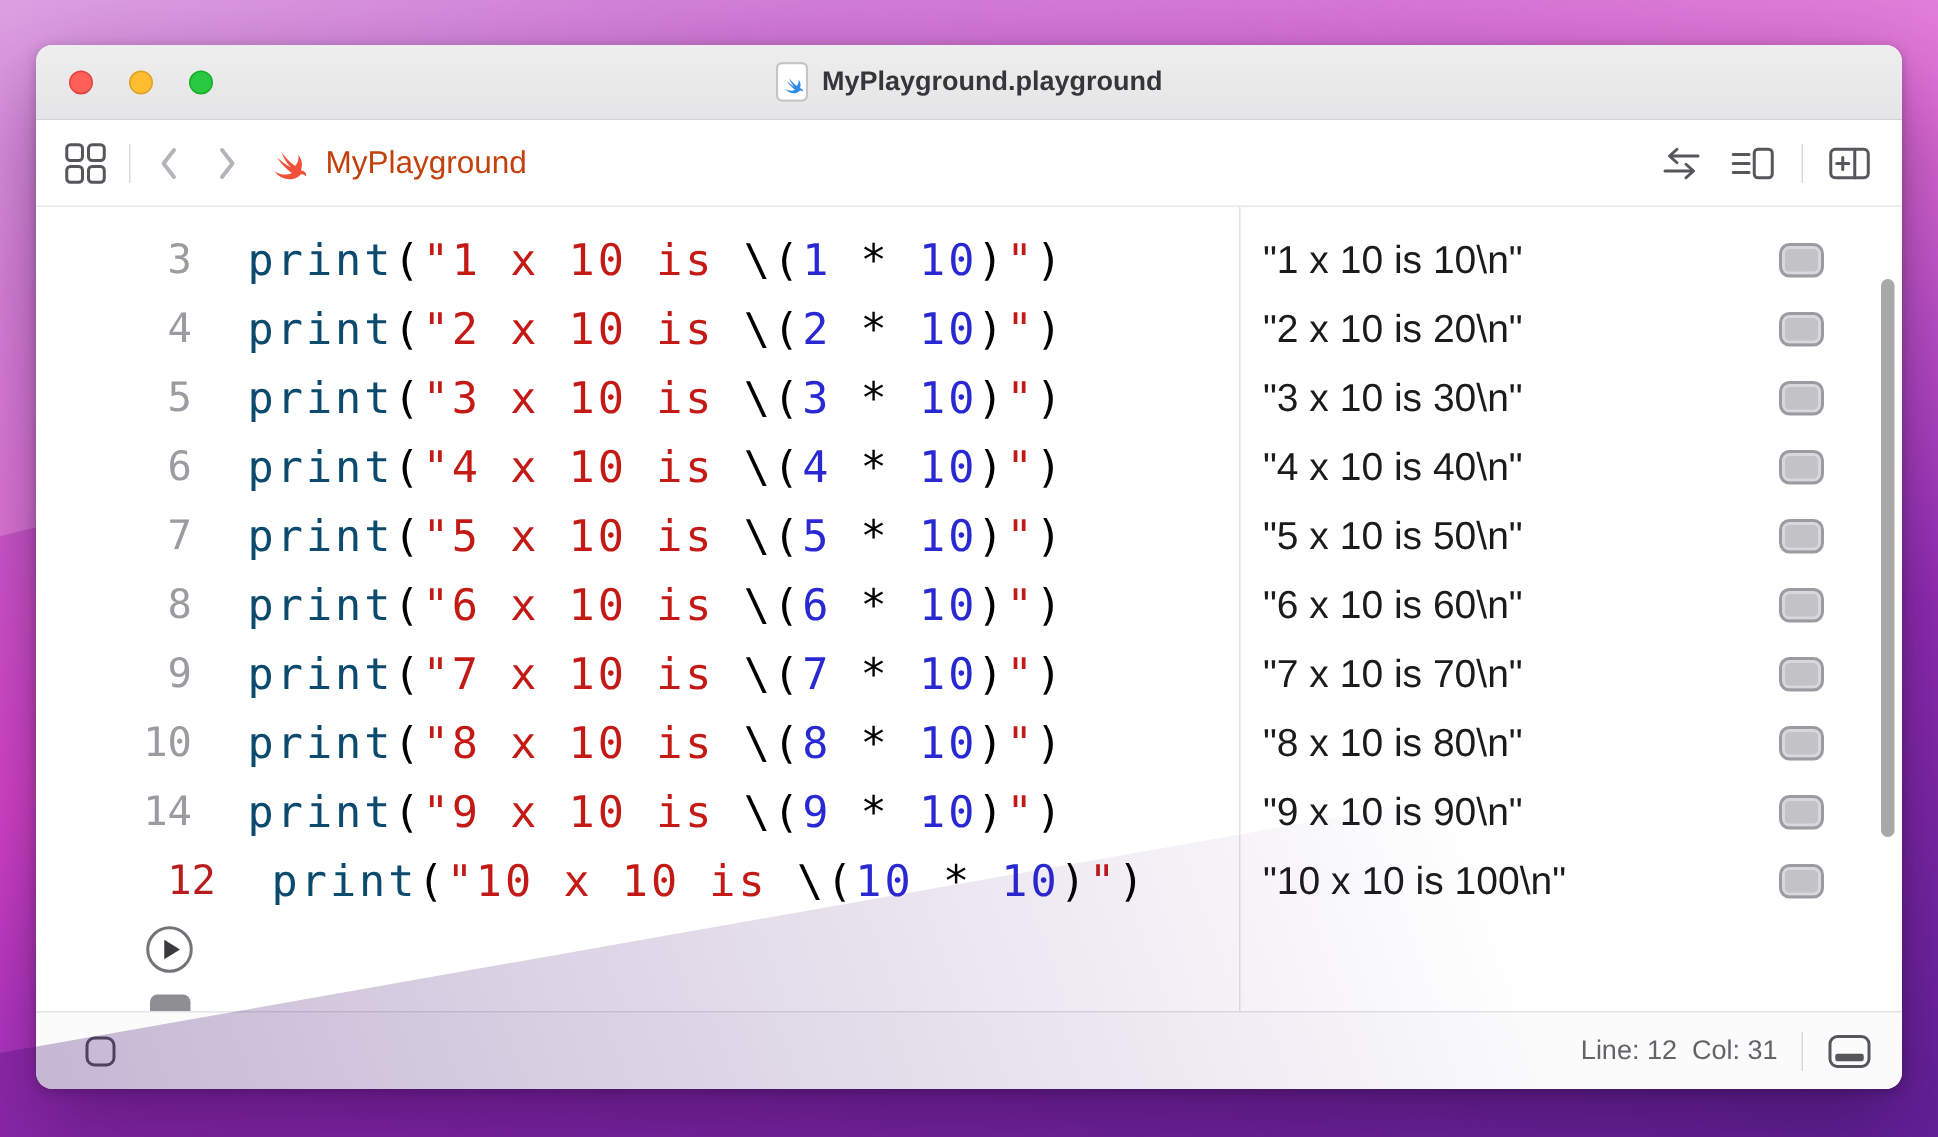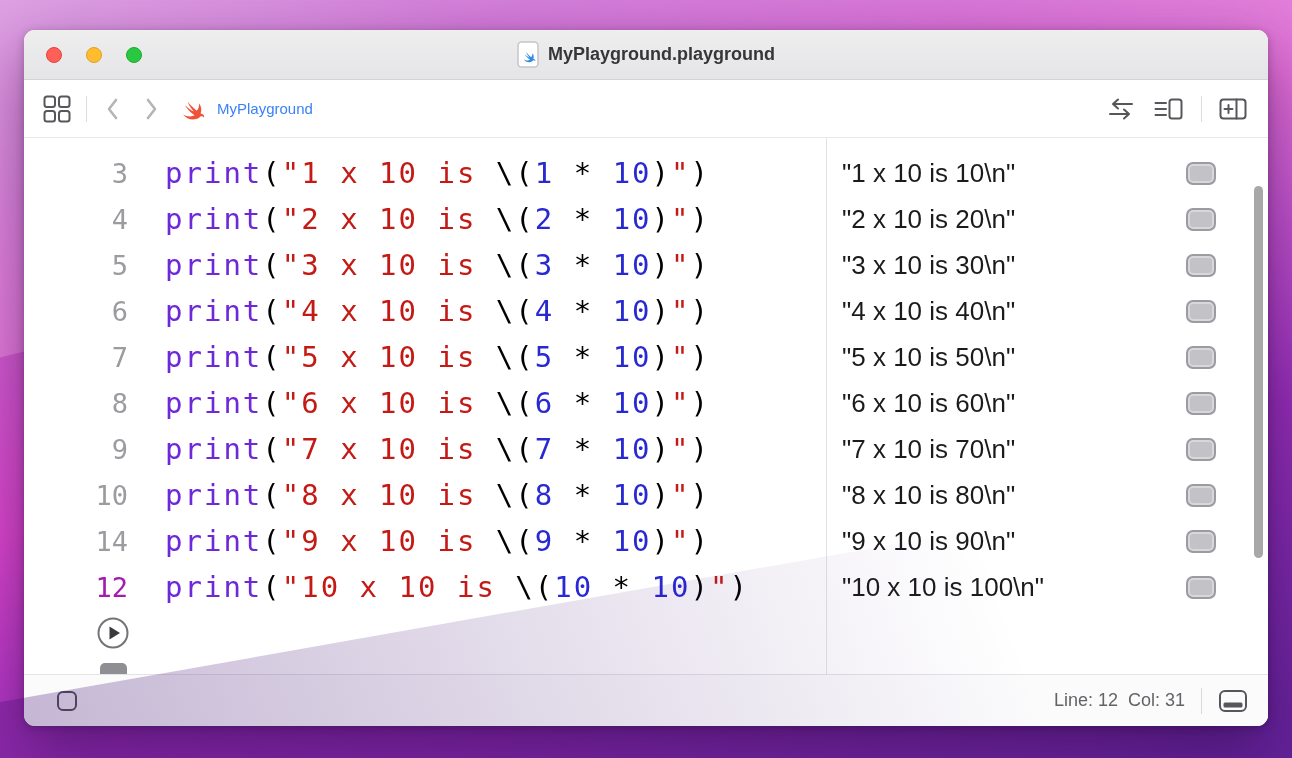--- a/index.html
+++ b/index.html
@@ -47,37 +47,37 @@
 
   
   .toolbar{
     flex:0 0 58px; background:#ffffff; border-bottom:1px solid #e9e9eb;
     display:flex; align-items:center; justify-content:space-between; padding:0 20px 0 18px;
   }
   .tb-left,.tb-right{ display:flex; align-items:center; }
   .tb-left > *{ margin-right:14px; }
   .tb-right > *{ margin-left:16px; }
   .tb-sep{ width:1px; height:26px; background:#dcdcde; }
-  .project-name{ font-size:15px; color:#3b82f6; margin-left:-2px; }
+  .project-name{ font-size:21px; color:#c2410c; margin-left:-2px; }
   .icon{ display:block; }
 
   
   .editor{ flex:1 1 auto; min-height:0; display:flex; position:relative; background:#fff; }
   .code-pane{ flex:0 0 802px; position:relative; padding-top:12px; }
   .code-row{ height:46px; display:flex; align-items:center; }
   .gutter{
     flex:0 0 104px; text-align:right;
     font-family:"DejaVu Sans Mono",monospace; font-size:27px; color:#9b9ba0;
   }
-  .gutter.current{ color:#a21caf; }
+  .gutter.current{ color:#b91c1c;margin-left:16px; }
   .code{
     margin-left:37px; font-family:"DejaVu Sans Mono",monospace;
     font-size:29px; letter-spacing:2px; white-space:pre; color:#000;
   }
-  .tok-fn{ color:#6d28d9; }
+  .tok-fn{ color:#0c4a6e; }
   .tok-str{ color:#c41a16; }
   .tok-num{ color:#2929d4; }
   .tok-pl{ color:#000; }
   .play-wrap{ margin:6px 0 0 72px; width:34px; height:34px; cursor:pointer; }
   .partial-handle{
     position:absolute; left:76px; bottom:0; width:27px; height:11px;
     background:#8e8e93; border-radius:5px 5px 0 0;
   }
 
   .results-pane{ flex:1 1 auto; border-left:1px solid #e3e3e5; padding-top:12px; }

